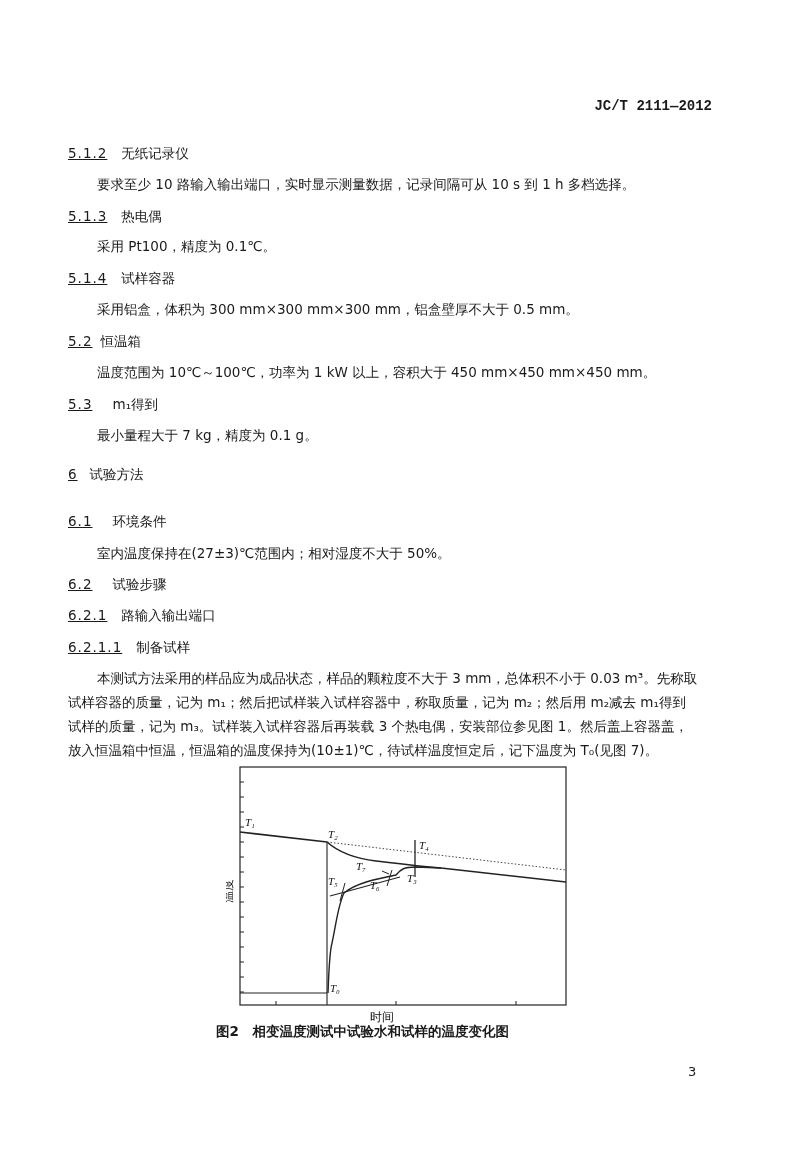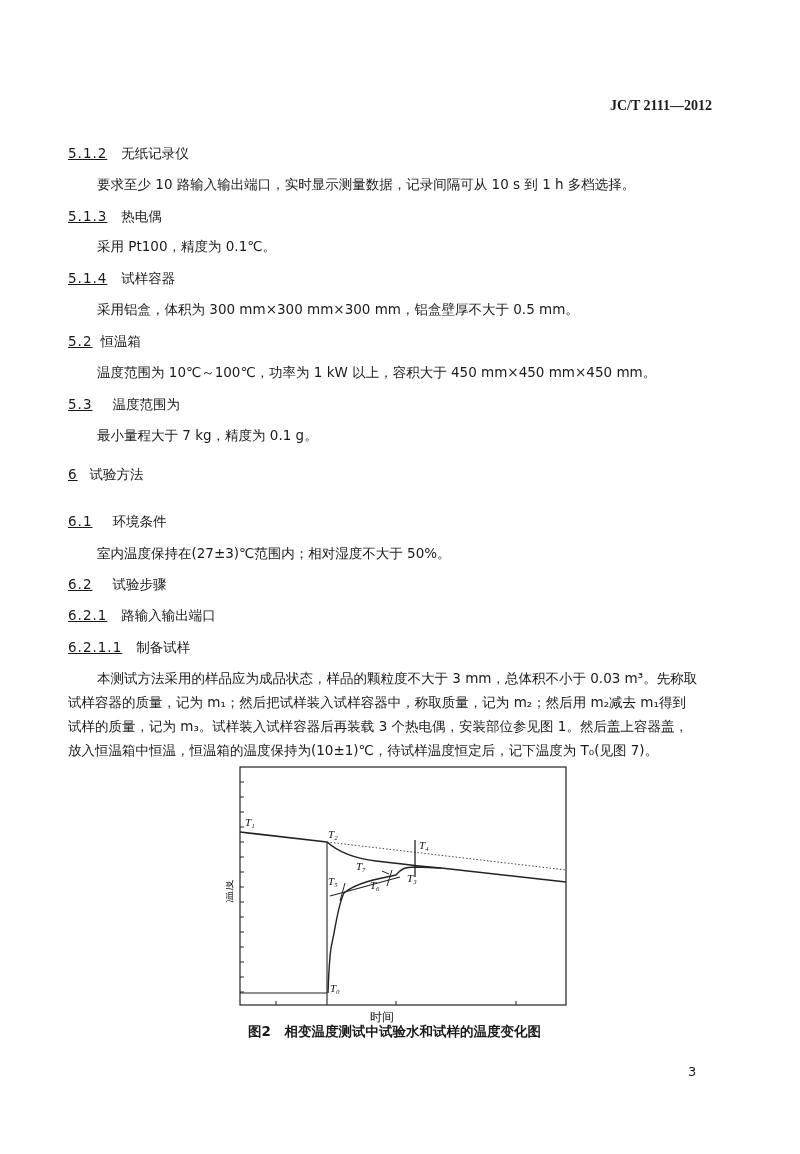--- a/index.html
+++ b/index.html
@@ -1,27 +1,27 @@
 <!DOCTYPE html>
 <html><head>
   <meta charset="utf-8">
   <style>
     html, body { margin: 0; padding: 0; background: #ffffff; }
     body { width: 800px; height: 1154px; position: relative; overflow: hidden;
            font-family: "DejaVu Sans", "Liberation Sans", sans-serif; color: #1a1a1a; }
-    .page-header { position: absolute; top: 98px; right: 88px; font-family: Liberation Serif, serif;
+    .page-header { position: absolute; top: 98px; right: 88px; font-family: Liberation Mono, monospace;
                    font-weight: bold; font-size: 14px; letter-spacing: 0; }
     .heading { position: absolute; left: 68px; font-size: 13.5px; white-space: nowrap; }
     .heading .num { display: inline-block; margin-right: 14px; letter-spacing: 1px; text-decoration: underline; }
     .para { position: absolute; left: 97px; font-size: 13.5px; white-space: nowrap; }
     .para-multi { position: absolute; left: 68px; width: 640px; font-size: 13.5px; line-height: 24px; }
     .para-multi .line { white-space: nowrap; display: block; }
     .para-multi .first { padding-left: 29px; }
     .figure { position: absolute; left: 226px; top: 765px; width: 346px; height: 275px; }
-    .fig-caption { position: absolute; left: 248px; top: 1023px; font-size: 13.5px; font-weight: bold; white-space: nowrap; }
+    .fig-caption { position: absolute; left: 216px; top: 1023px; font-size: 13.5px; font-weight: bold; white-space: nowrap; }
     .page-number { position: absolute; left: 688px; top: 1064px; font-size: 13px; }
     .chart-label { font-family: "Liberation Serif", serif; font-style: italic; font-size: 11px; }
     .axis-label { font-size: 12px; }
   </style>
 </head>
 <body>
 
 <div class="page-header">JC/T 2111—2012</div>
 
 <div class="heading" style="top:145px">
@@ -38,21 +38,21 @@
   <span class="num">5.1.4</span><span>试样容器</span>
 </div>
 <div class="para" style="top:301px">采用铝盒，体积为 300 mm×300 mm×300 mm，铝盒壁厚不大于 0.5 mm。</div>
 
 <div class="heading" style="top:333px">
   <span class="num" style="margin-right:8px">5.2</span><span>恒温箱</span>
 </div>
 <div class="para" style="top:364px">温度范围为 10℃～100℃，功率为 1 kW 以上，容积大于 450 mm×450 mm×450 mm。</div>
 
 <div class="heading" style="top:396px">
-  <span class="num" style="margin-right:20px">5.3</span><span>温度范围为</span>
+  <span class="num" style="margin-right:20px">5.3</span><span>m₁得到</span>
 </div>
 <div class="para" style="top:427px">最小量程大于 7 kg，精度为 0.1 g。</div>
 
 <div class="heading" style="top:466px">
   <span class="num" style="margin-right:12px">6</span><span>试验方法</span>
 </div>
 
 <div class="heading" style="top:513px">
   <span class="num" style="margin-right:20px">6.1</span><span>环境条件</span>
 </div>

